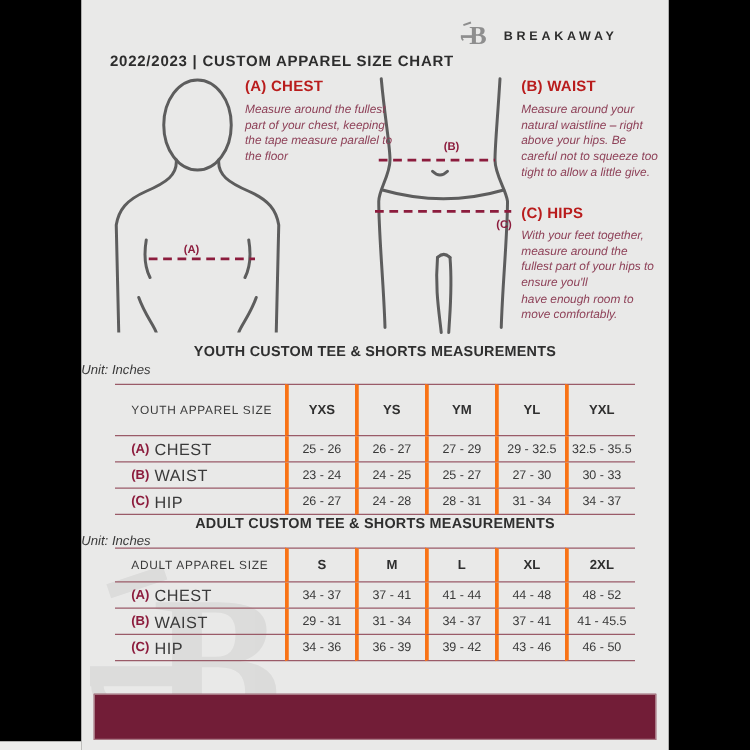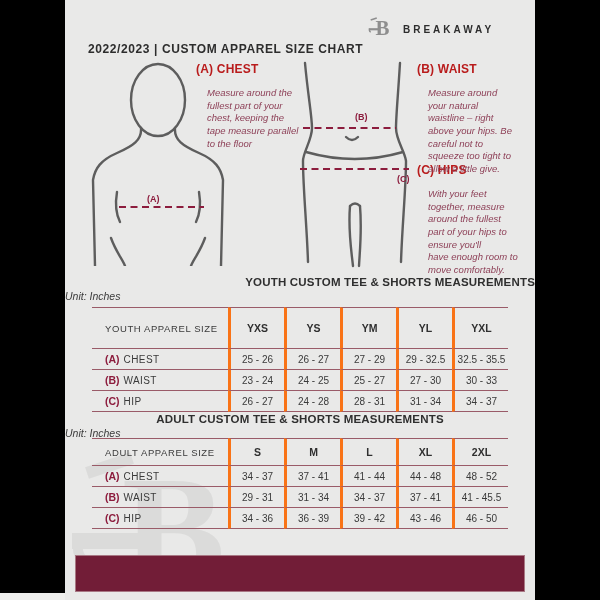--- a/index.html
+++ b/index.html
@@ -12,51 +12,51 @@
   .doc{position:absolute;left:65px;top:0;width:470px;height:600px;background:#e9e9e8;overflow:hidden;}
 
   
   .hdr-title{position:absolute;left:23px;top:42px;font-size:12px;font-weight:bold;letter-spacing:0.6px;color:#2d2d2d;white-space:nowrap;}
   .logo{position:absolute;left:303px;top:14px;width:27px;height:27px;color:#8e8e8e;}
   .brand{position:absolute;left:338px;top:24px;font-size:10px;font-weight:bold;letter-spacing:3px;color:#2d2d2d;}
 
   
   .blk{position:absolute;}
   .blk-heading{font-size:12px;font-weight:bold;color:#b91c1c;letter-spacing:0.2px;margin:0 0 6px 0;}
-  .blk-body{font-size:9.5px;font-style:italic;line-height:1.33;color:#8e4158;margin:11px;white-space:pre-line;}
+  .blk-body{font-size:9.5px;font-style:italic;line-height:1.33;color:#8e4158;margin:0;white-space:pre-line;}
   .blk-a{left:131px;top:62px;width:120px;}
   .blk-b{left:352px;top:62px;width:110px;}
   .blk-c{left:352px;top:163px;width:112px;}
 
   .fig{position:absolute;}
   .fig-a{left:18px;top:56px;}
   .fig-b{left:228px;top:56px;}
   .body-line{fill:none;stroke:#5d5d5d;stroke-width:2.4;stroke-linecap:round;}
   .dash-line{fill:none;stroke:#8c1c3d;stroke-width:2.2;stroke-dasharray:7 4.5;}
   .dash-label{font-family:"Liberation Sans",sans-serif;font-size:9px;font-weight:bold;fill:#8c1c3d;}
 
   
   .sec-title{position:absolute;left:0;width:470px;text-align:center;font-size:11.5px;font-weight:bold;color:#2f2f2f;letter-spacing:0.2px;}
   .sec-unit{position:absolute;left:0;width:470px;text-align:left;font-size:10.5px;font-style:italic;color:#3a3a3a;}
-  .t-youth-title{top:276px;text-align:right;} .t-youth-unit{top:290px;}
+  .t-youth-title{top:276px;} .t-youth-unit{top:290px;}
   .t-adult-title{top:413px;} .t-adult-unit{top:427px;}
 
   
   .tbl{position:absolute;left:27px;width:416px;display:grid;grid-template-columns:136px 56px 56px 56px 56px 56px;}
   .tbl-youth{top:307px;} .tbl-adult{top:438px;}
   .cell{box-sizing:border-box;display:flex;align-items:center;justify-content:center;
         border-bottom:1px solid #9a5b68;font-size:10px;color:#3a3a3a;background:transparent;}
   .cell.v{border-left:3px solid #f97316;}
   .cell.top{border-top:1px solid #9a5b68;}
   .cell.lab{justify-content:flex-start;padding-left:13px;}
   .hy{height:42px;} .ha{height:28px;} .hr{height:21px;}
   .size-label{font-size:9.5px;letter-spacing:0.6px;color:#3a3a3a;}
   .size-head{font-size:10.5px;font-weight:bold;color:#2f2f2f;}
   .row-key{font-size:10.5px;font-weight:bold;color:#8c1c3d;margin-right:4px;}
-  .row-name{font-size:10px;color:#3a3a3a;letter-spacing:0.4px;}
+  .row-name{font-size:13px;color:#3a3a3a;letter-spacing:0.4px;}
 
   .footer-bar{position:absolute;left:10px;top:555px;width:450px;height:37px;background:#721d37;
               border:1px solid #a87884;box-sizing:border-box;}
   .watermark{position:absolute;left:2px;top:428px;width:200px;height:200px;color:#000;opacity:0.055;}
 </style>
 </head>
 <body>
 
 <svg width="0" height="0" style="position:absolute">
   <defs>

